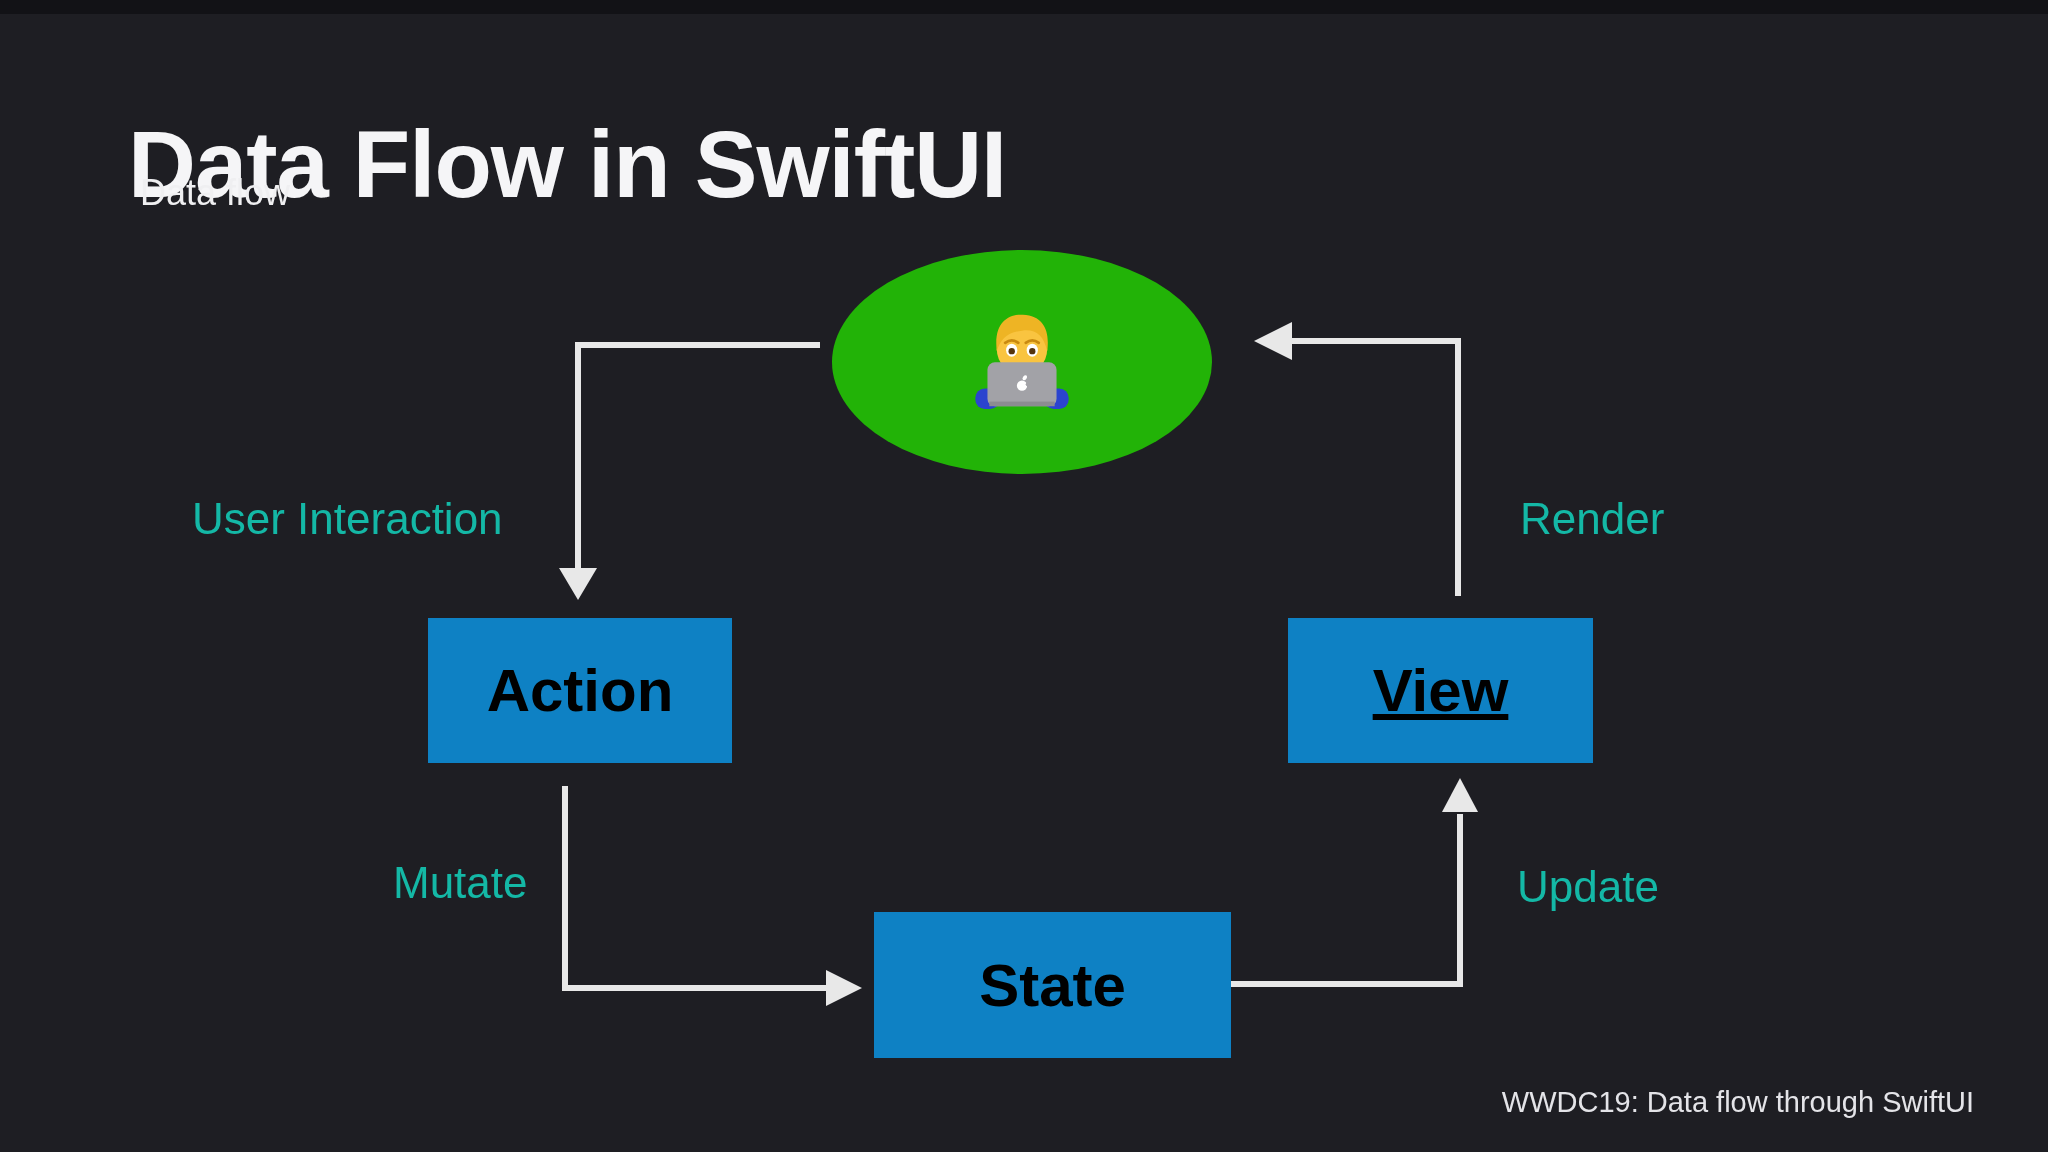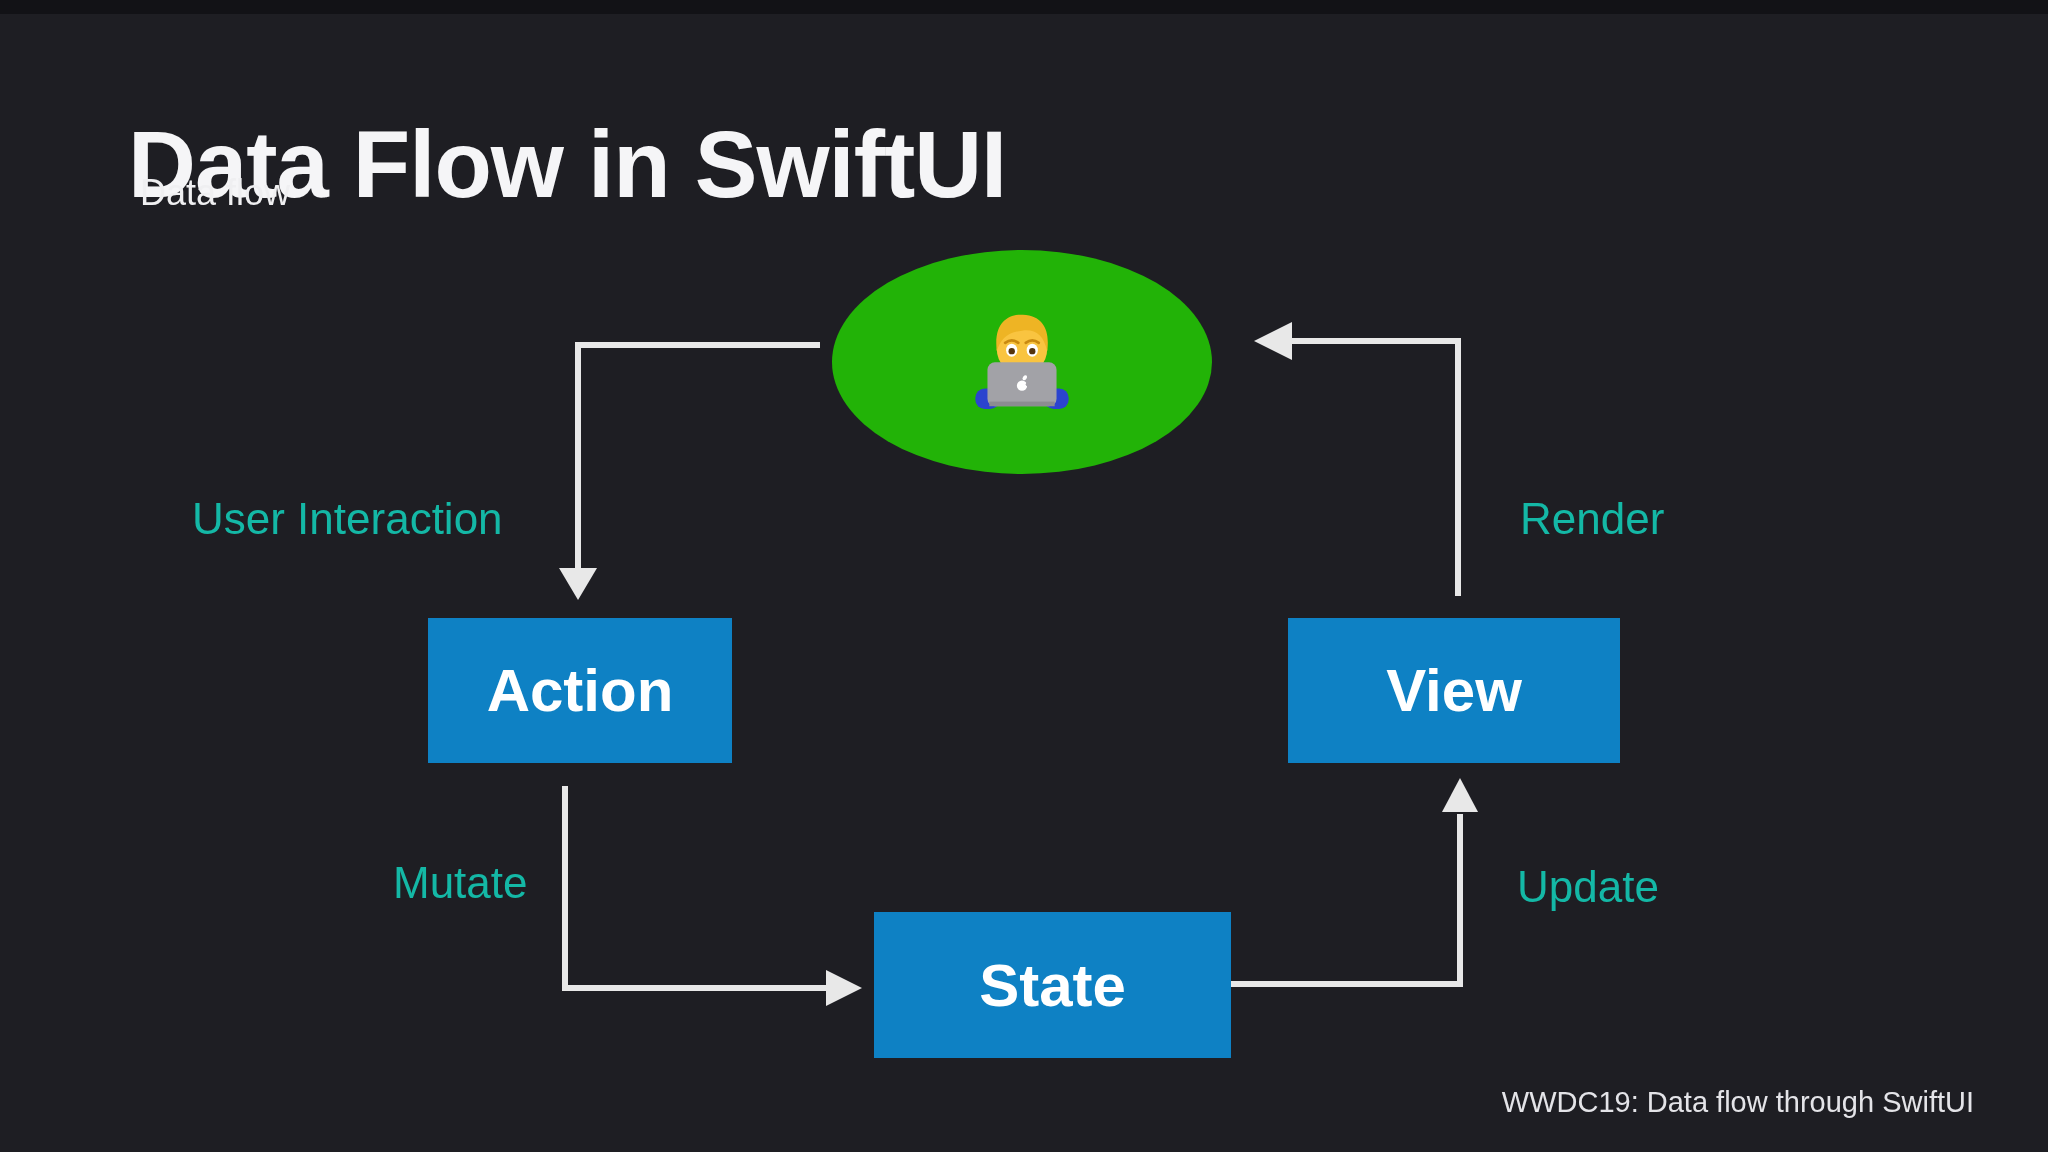--- a/index.html
+++ b/index.html
@@ -49,25 +49,25 @@
   }
   .emoji {
     position: absolute; left: 50%; top: 50%;
     width: 112px; height: 112px;
     transform: translate(-50%, -48%);
   }
   .node {
     position: absolute;
     display: flex; align-items: center; justify-content: center;
     background: var(--node-blue);
-    color: #ffffff; font-size: 60px; font-weight: 600;
+    color: #000000; font-size: 60px; font-weight: 600;
     white-space: nowrap;
   }
   .node-action { left: 428px; top: 618px; width: 304px; height: 145px; }
-  .node-view  { left: 1288px; top: 618px; width: 332px; height: 145px; }
+  .node-view  { left: 1288px; top: 618px; width: 305px; height: 145px; text-decoration: underline; }
   .node-state { left: 874px;  top: 912px; width: 357px; height: 146px; }
   .edge-label {
     position: absolute;
     font-size: 44px; color: #14b8a6; white-space: nowrap;
   }
   .label-user-interaction { left: 192px;  top: 494px; }
   .label-render           { left: 1520px; top: 494px; }
   .label-mutate           { left: 393px;  top: 858px; }
   .label-update           { left: 1517px; top: 862px; }
 </style>

